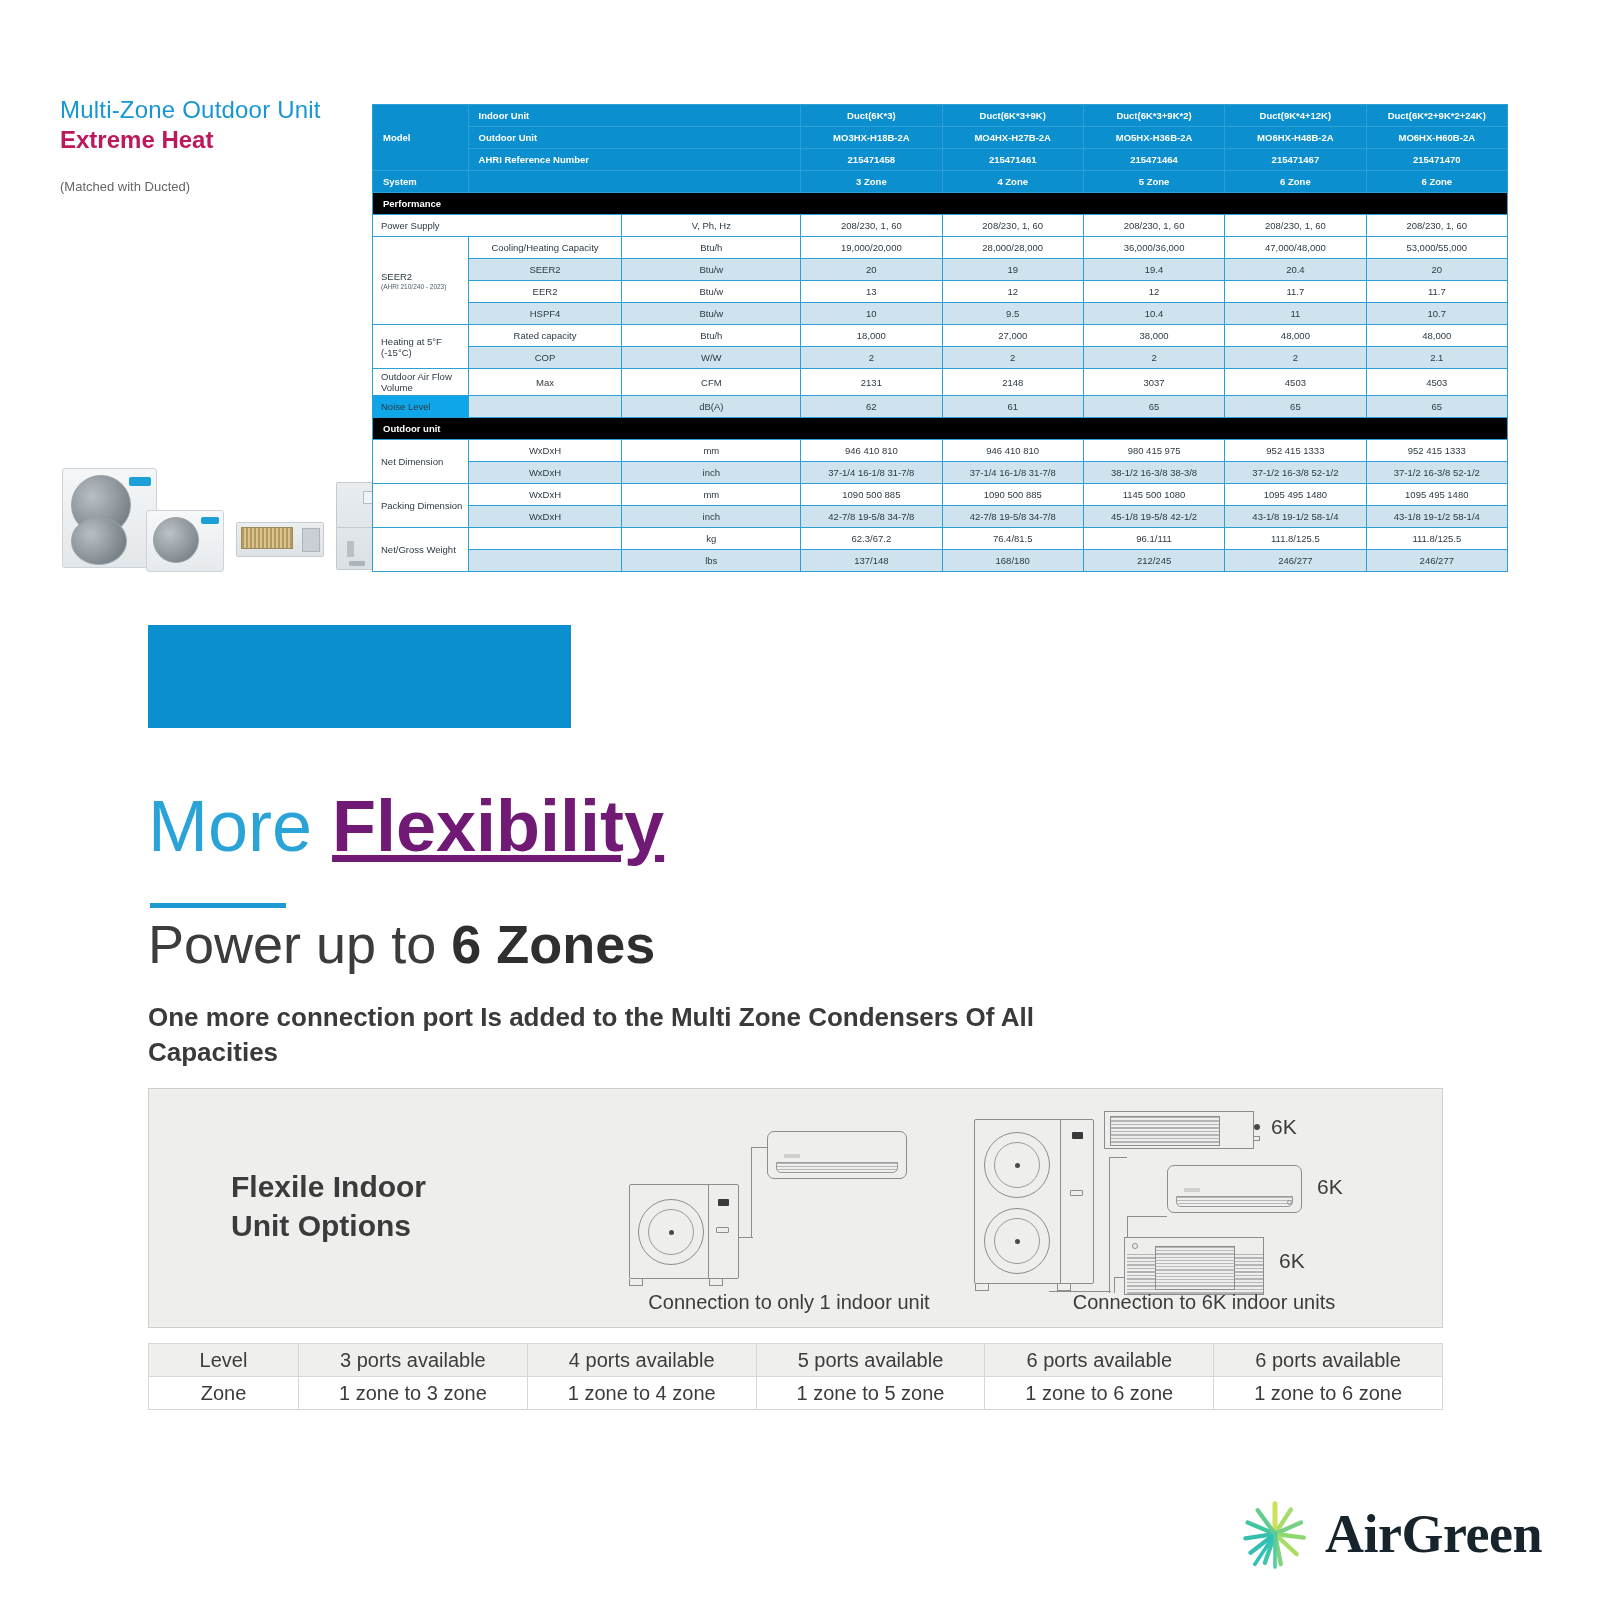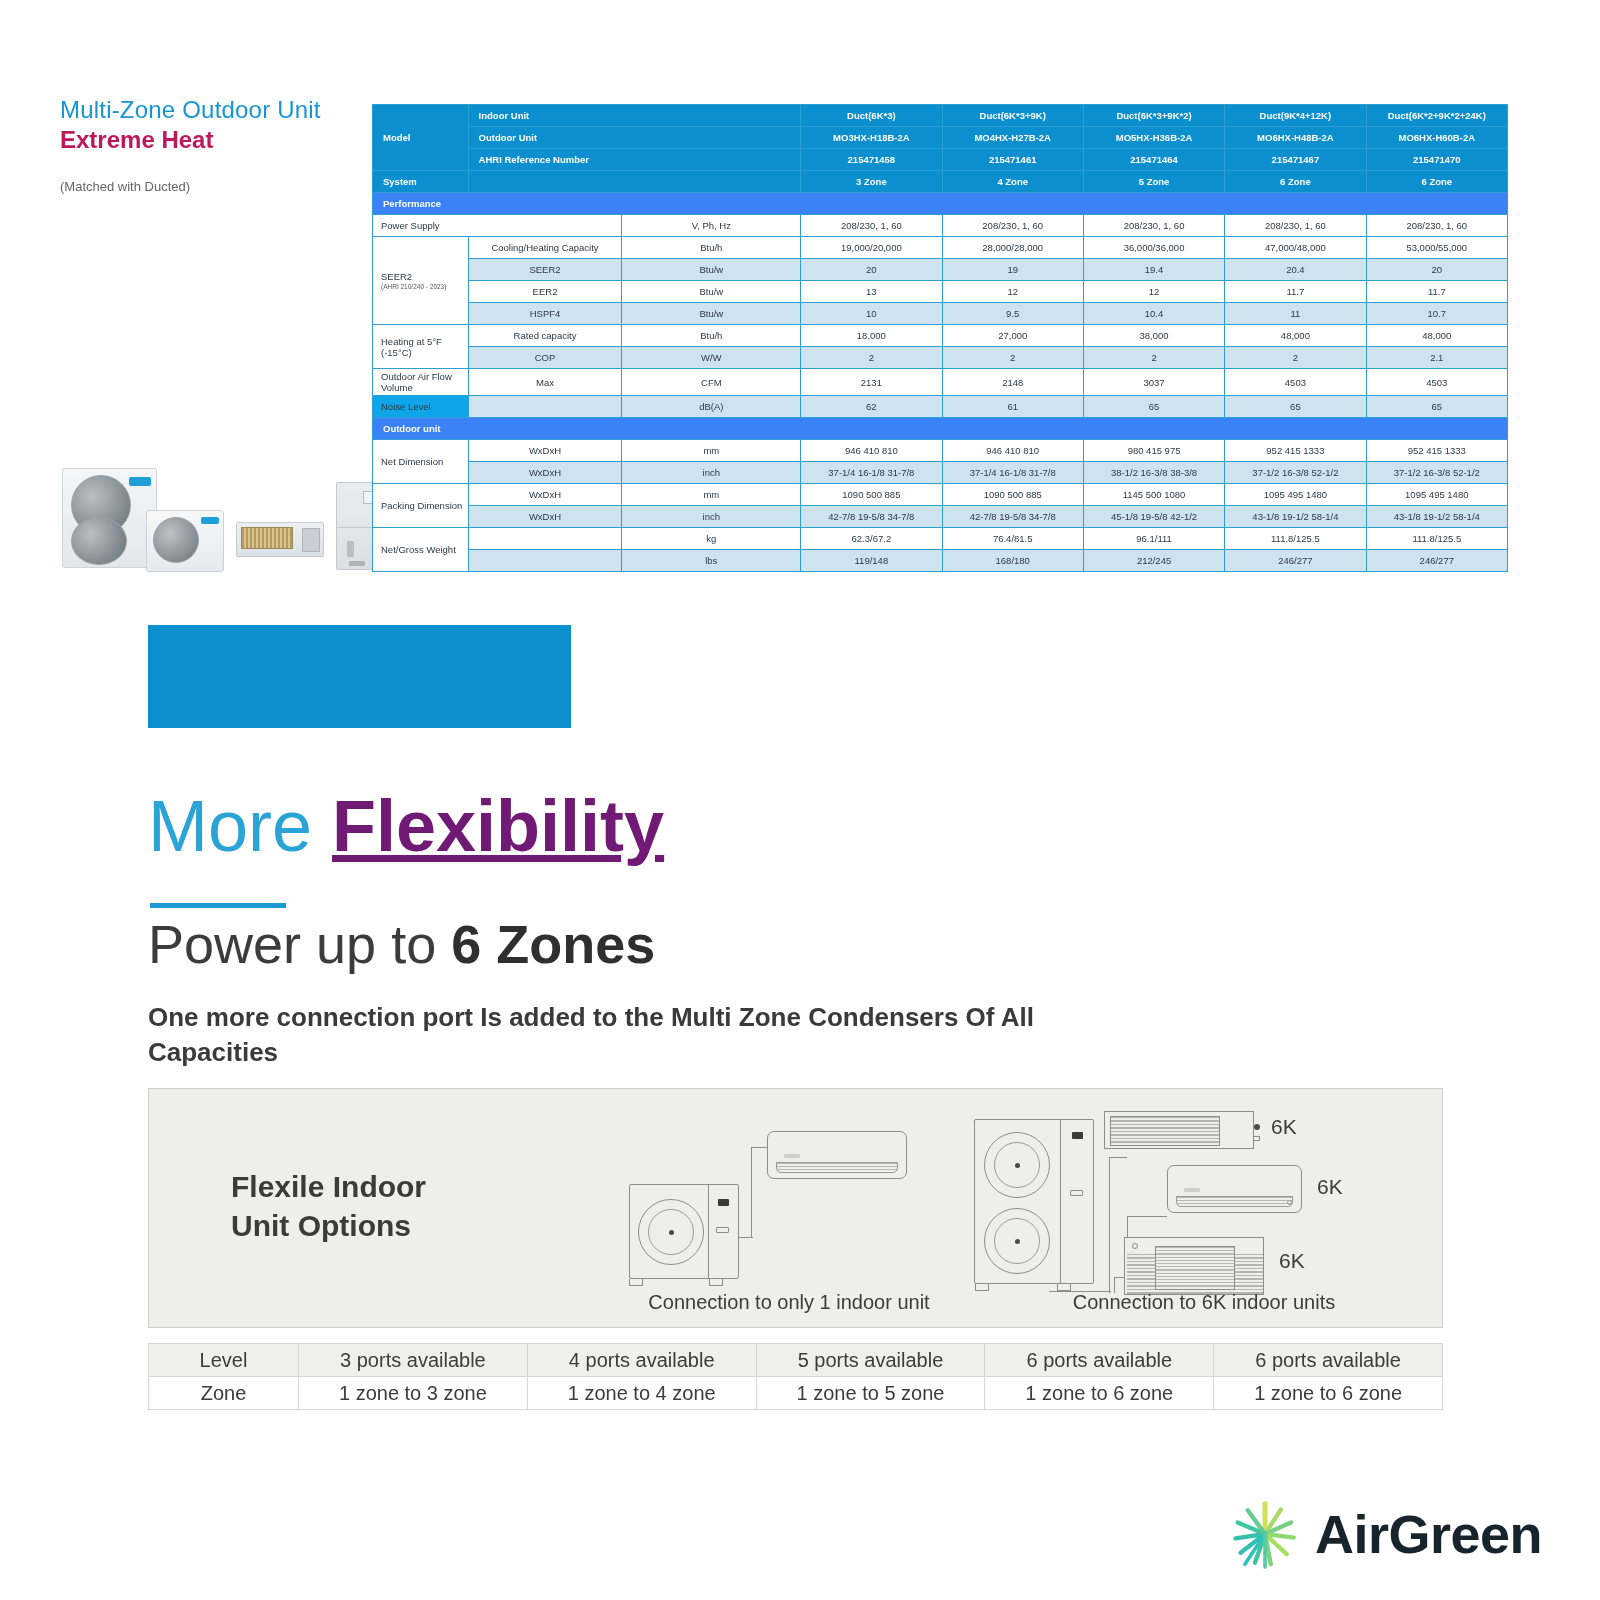--- a/index.html
+++ b/index.html
@@ -54,21 +54,21 @@
   .ahandler .vlv { position:absolute; left:10px; top:58px; width:7px; height:16px; background:#b9c0c5; border-radius:1px;}
   .ahandler .vlv2 { position:absolute; left:12px; top:78px; width:16px; height:5px; background:#aeb5ba; border-radius:1px;}
 
   
   .spec-table { position: absolute; left: 372px; top: 104px; width: 1136px;
     border-collapse: collapse; table-layout: fixed; font-size: 9.5px; }
   .spec-table td { border: 1px solid #2c9fd4; padding: 2px 4px; text-align: center;
     color: #2d3a44; height: 22px; vertical-align: middle; }
   .spec-table td.hdr { background: #0c8fce; color: #fff; font-weight: 700; font-size: 9.5px; }
   .spec-table td.hdr-left { background: #0c8fce; color: #fff; font-weight: 700; text-align: left; padding-left: 10px; }
-  .spec-table td.band { background: #3b82f6; color:#fff; font-weight:700; text-align:left; padding-left: 10px; font-size: 9.5px;}
+  .spec-table td.band { background: #000000; color:#fff; font-weight:700; text-align:left; padding-left: 10px; font-size: 9.5px;}
   .spec-table td.lbl { text-align: left; padding-left: 8px; background: #fff; }
   .spec-table td.lbl-c { text-align: center; background: #fff; }
   .spec-table tr.alt td { background: #cfe3ee; }
   .spec-table tr.alt td.lbl, .spec-table tr.alt td.lbl-white { background:#0ea5e9; }
   .seer-sub { display:block; font-size:6.5px; color:#4a5a66; margin-top:1px; }
   .w-m1 { width: 92px; } .w-m2 { width: 148px; } .w-u { width: 172px; }
   .w-d { width: 136px; }
 
   
   .blue-block { position:absolute; left: 148px; top: 625px; width: 423px; height: 103px; background: #0c8fce; }
@@ -107,21 +107,21 @@
   
   .bot-table { position:absolute; left: 148px; top: 1343px; width: 1295px;
     border-collapse: collapse; table-layout: fixed; font-size: 20px; }
   .bot-table td { border: 1px solid #d6d6d4; text-align: center; color: #3c3c3c;
     height: 33px; padding: 3px 4px; }
   .bot-table tr:nth-child(odd) td { background: #efefee; }
   .bot-table tr:nth-child(even) td { background: #ffffff; }
   .bot-table td.first { width: 150px; }
 
   
-  .logo { position:absolute; right: 58px; bottom: 30px; display:flex; align-items:center; gap:14px; }
+  .logo { position:absolute; right: 58px; bottom: 30px; display:flex; align-items:center; gap:14px;font-family:Liberation Serif, serif; }
   .logo-mark { width: 72px; height: 72px; position:relative; }
   .logo-text { font-size: 54px; font-weight: 700; color: #17242b; letter-spacing:-.5px;}
 </style>
 </head>
 <body>
 
 <div class="top-head">
   <div class="t1">Multi-Zone Outdoor Unit</div>
   <div class="t2">Extreme Heat</div>
   <div class="t3">(Matched with Ducted)</div>
@@ -336,21 +336,21 @@
       <td class="lbl-c">kg</td>
       <td>62.3/67.2</td>
       <td>76.4/81.5</td>
       <td>96.1/111</td>
       <td>111.8/125.5</td>
       <td>111.8/125.5</td>
     </tr>
     <tr class="alt">
       <td class="lbl-c"></td>
       <td class="lbl-c">lbs</td>
-      <td>119/148</td>
+      <td>137/148</td>
       <td>168/180</td>
       <td>212/245</td>
       <td>246/277</td>
       <td>246/277</td>
     </tr>
   </tbody>
 </table>
 
 <div class="blue-block"></div>
 

